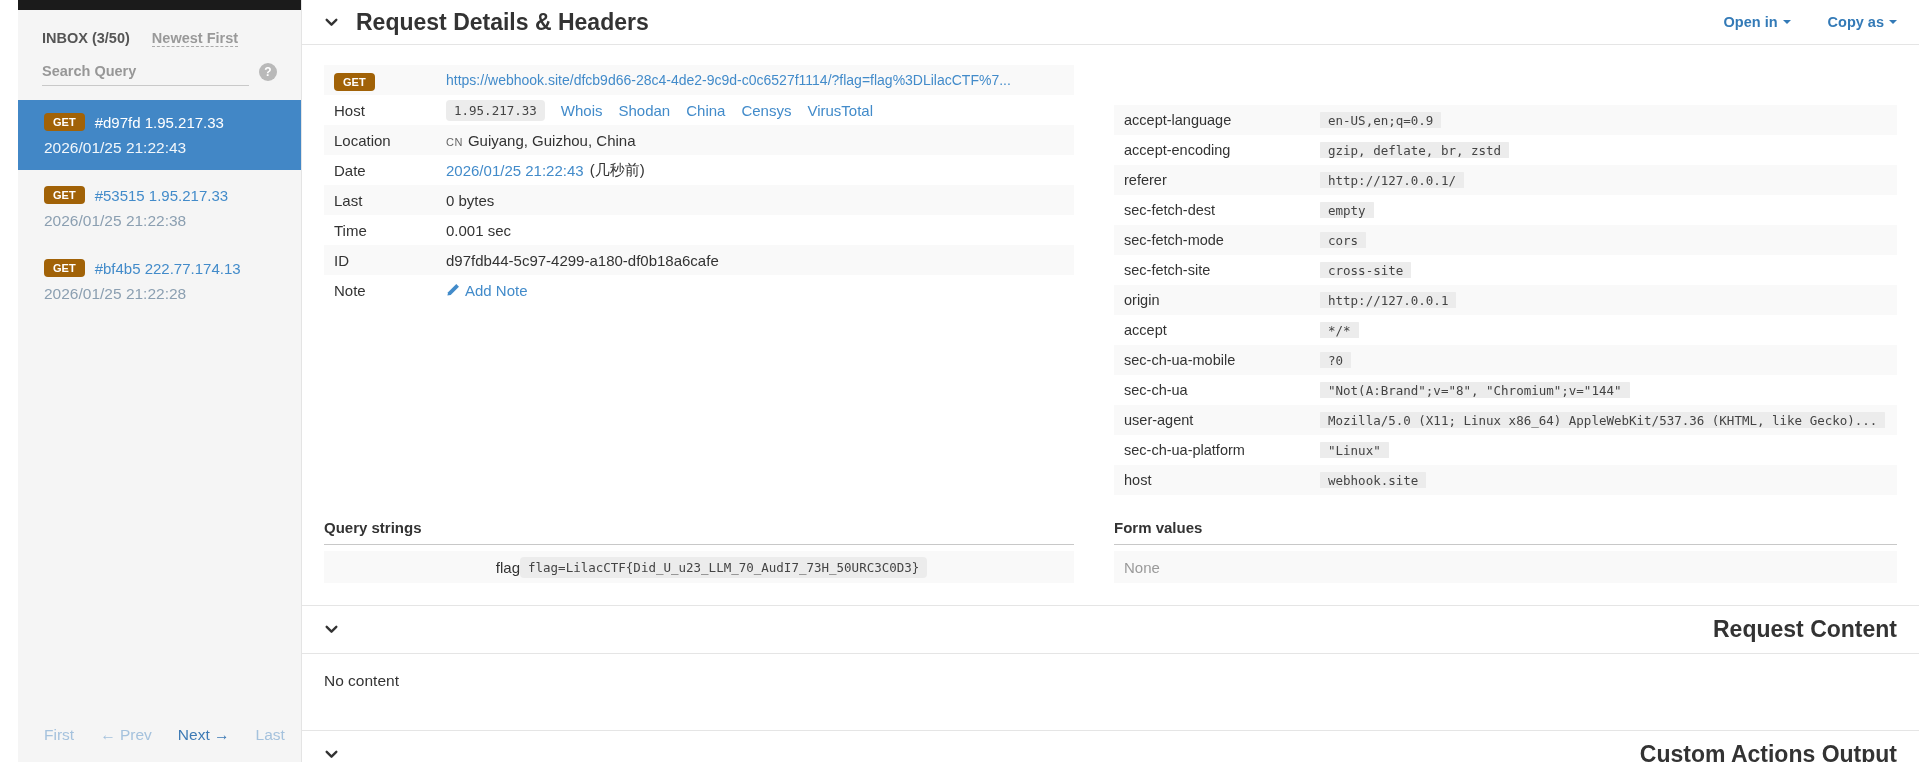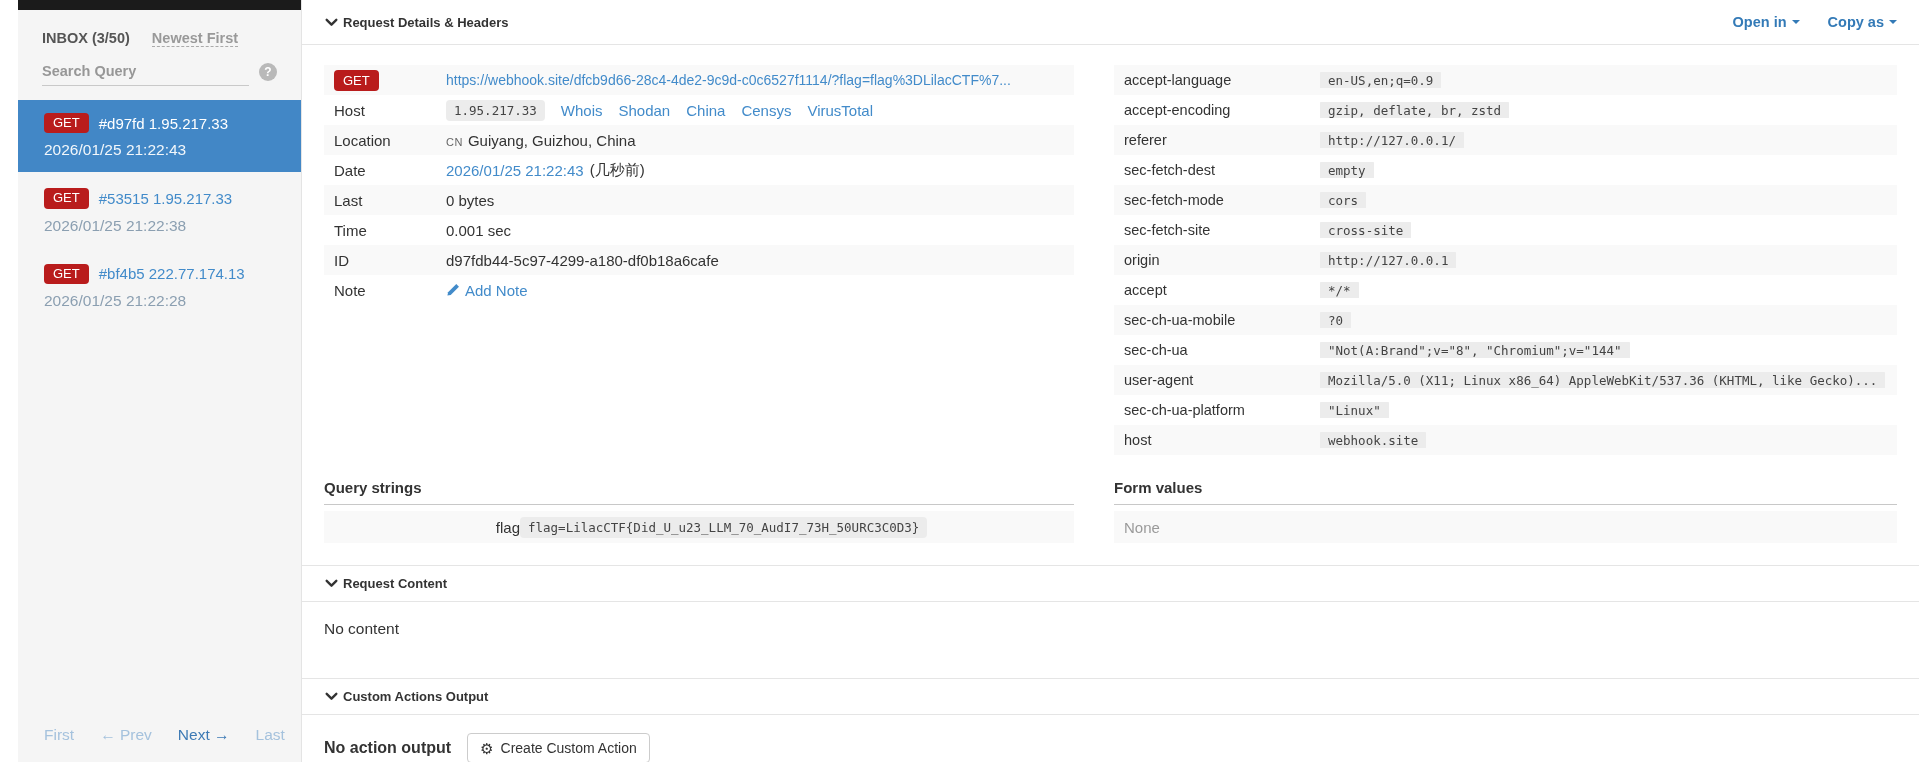--- a/index.html
+++ b/index.html
@@ -35,57 +35,57 @@
   .help-circle {
     width: 18px; height: 18px; border-radius: 50%; background: #b9b9b9;
     color: #fff; font-size: 12px; font-weight: bold;
     display: flex; align-items: center; justify-content: center; flex: none; cursor: pointer;
   }
   .req-list { flex: 1; overflow: hidden; }
   .req-item { padding: 13px 0 13px 26px; margin-bottom: 3px; cursor: pointer; }
   .req-item.selected { background: #4287c6; }
   .req-line1 { display: flex; align-items: center; gap: 10px; margin-bottom: 8px; }
   .badge-get {
-    background: #b91c1c; color: #fff; font-weight: normal; font-size: 13px;
+    background: #a16207; color: #fff; font-weight: bold; font-size: 11px;
     padding: 3px 9px; border-radius: 4px; line-height: 1.1; flex: none;
   }
   .req-title { font-size: 15px; color: #428bca; }
   .req-item.selected .req-title { color: #fff; }
   .req-date { font-size: 15.5px; color: #8b9fb1; margin-left: 0; }
   .req-item.selected .req-date { color: #f2f7fb; }
   .pagination {
     flex: none; display: flex; gap: 26px; align-items: center;
     padding: 14px 0 18px 26px; font-size: 15.5px;
   }
   .page-link { text-decoration: none; cursor: pointer; }
   .page-link.disabled { color: #a5c2dd; }
   .page-link.active { color: #3d7ab5; }
 
   
   .main { flex: 1; display: flex; flex-direction: column; background: #fff; overflow: hidden; }
   .main-header {
     height: 45px; flex: none; display: flex; align-items: center;
     padding: 0 22px; border-bottom: 1px solid #e5e5e5;
   }
-  .section-title { font-size: 13px; font-weight: bold; color: #333; display: flex; align-items: center; gap: 4px; }
+  .section-title { font-size: 23px; font-weight: bold; color: #333; display: flex; align-items: center; gap: 17px; justify-content: space-between; }
   .chev { width: 15px; height: 15px; flex: none; }
-  .header-links { margin-left: auto; display: flex; gap: 28px; }
+  .header-links { margin-left: auto; display: flex; gap: 37px; }
   .hdr-link {
     color: #337ab7; font-weight: bold; font-size: 14.5px; cursor: pointer;
     display: flex; align-items: center; text-decoration: none;
   }
   .caret {
     display: inline-block; width: 0; height: 0; margin-left: 5px;
     border-left: 4px solid transparent; border-right: 4px solid transparent;
     border-top: 4px solid currentColor;
   }
 
   .two-col { display: flex; gap: 40px; padding: 20px 22px 0 22px; align-items: stretch; }
   .col-left { width: 750px; flex: none; display: flex; flex-direction: column; }
-  .col-right { flex: 1; display: flex; flex-direction: column; }
+  .col-right { flex: 1; display: flex; flex-direction: column; margin-top: 40px; }
 
   .drow { display: flex; align-items: center; min-height: 30px; padding: 2px 10px; font-size: 15px; }
   .drow:nth-child(odd) { background: #f9f9f9; }
   .dlabel { width: 112px; flex: none; color: #333; }
   .dvalue { display: flex; align-items: center; gap: 16px; flex: 1; min-width: 0; }
   a.blue, .blue { color: #428bca; text-decoration: none; cursor: pointer; }
   .url-link { font-size: 14px; white-space: nowrap; overflow: hidden; text-overflow: ellipsis; }
   code.chip {
     font-family: "DejaVu Sans Mono", monospace; font-size: 12.5px; color: #444;
     background: #ececec; border-radius: 4px; padding: 3px 8px; white-space: nowrap;

